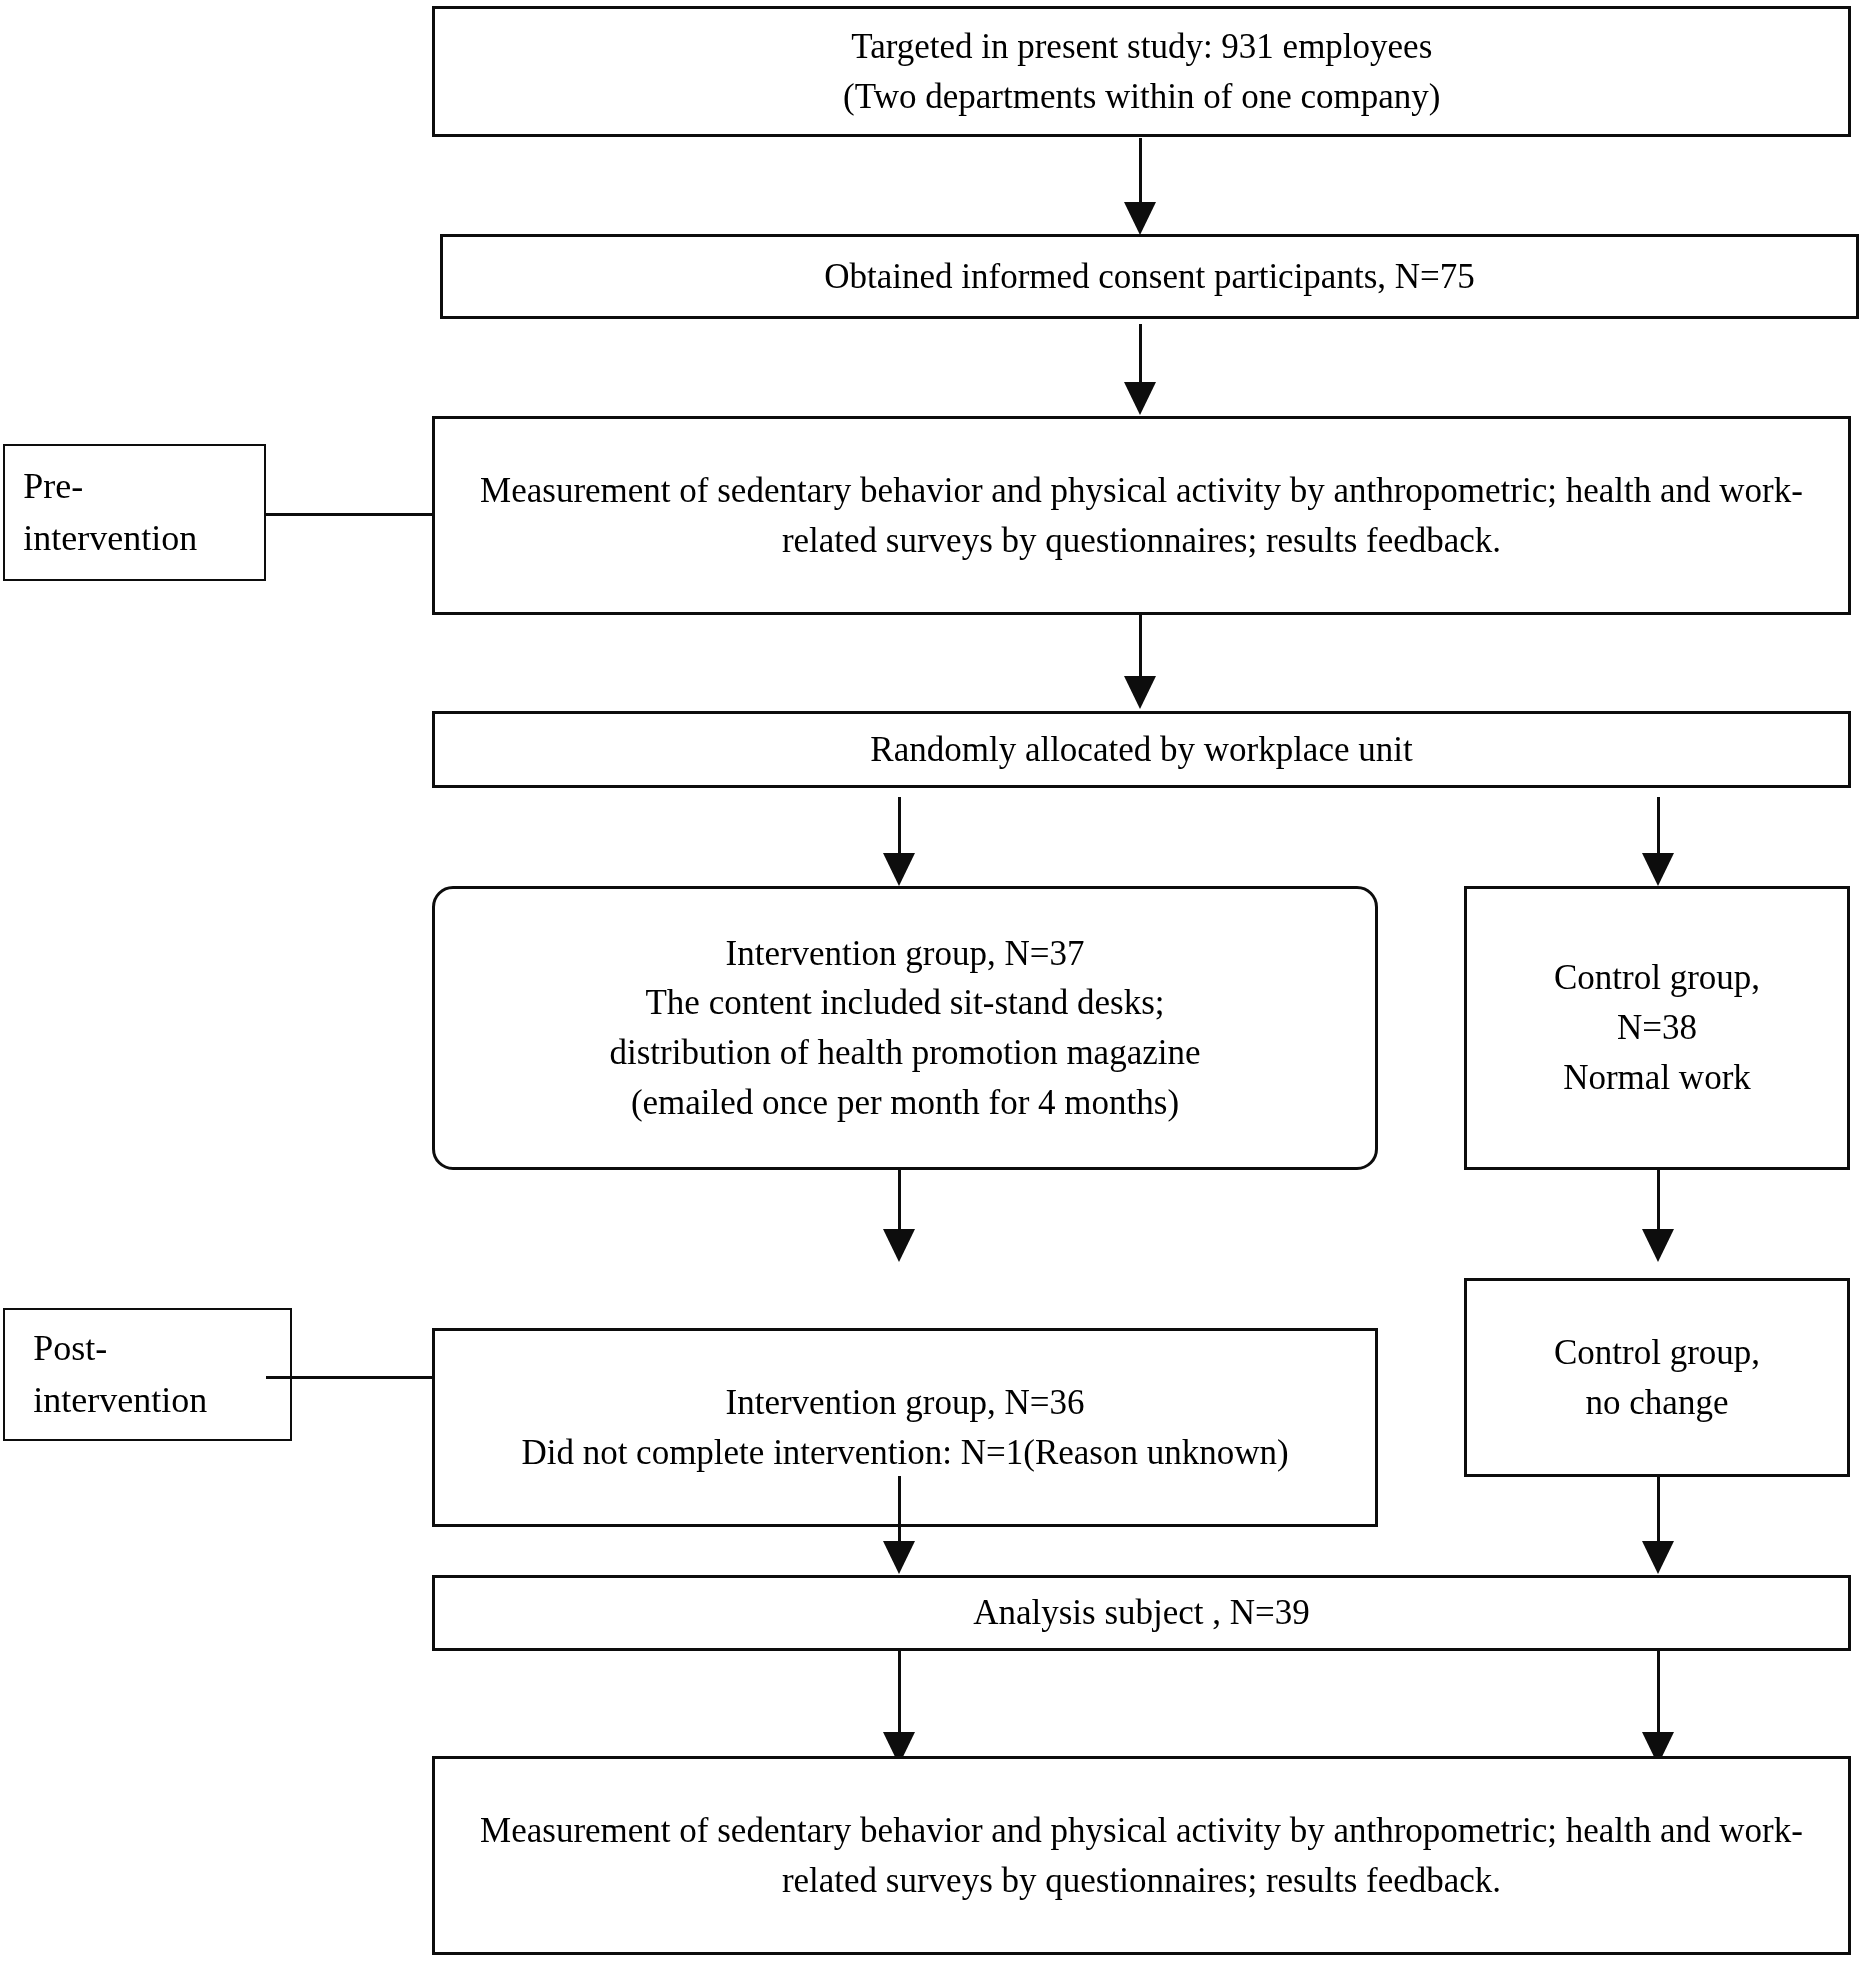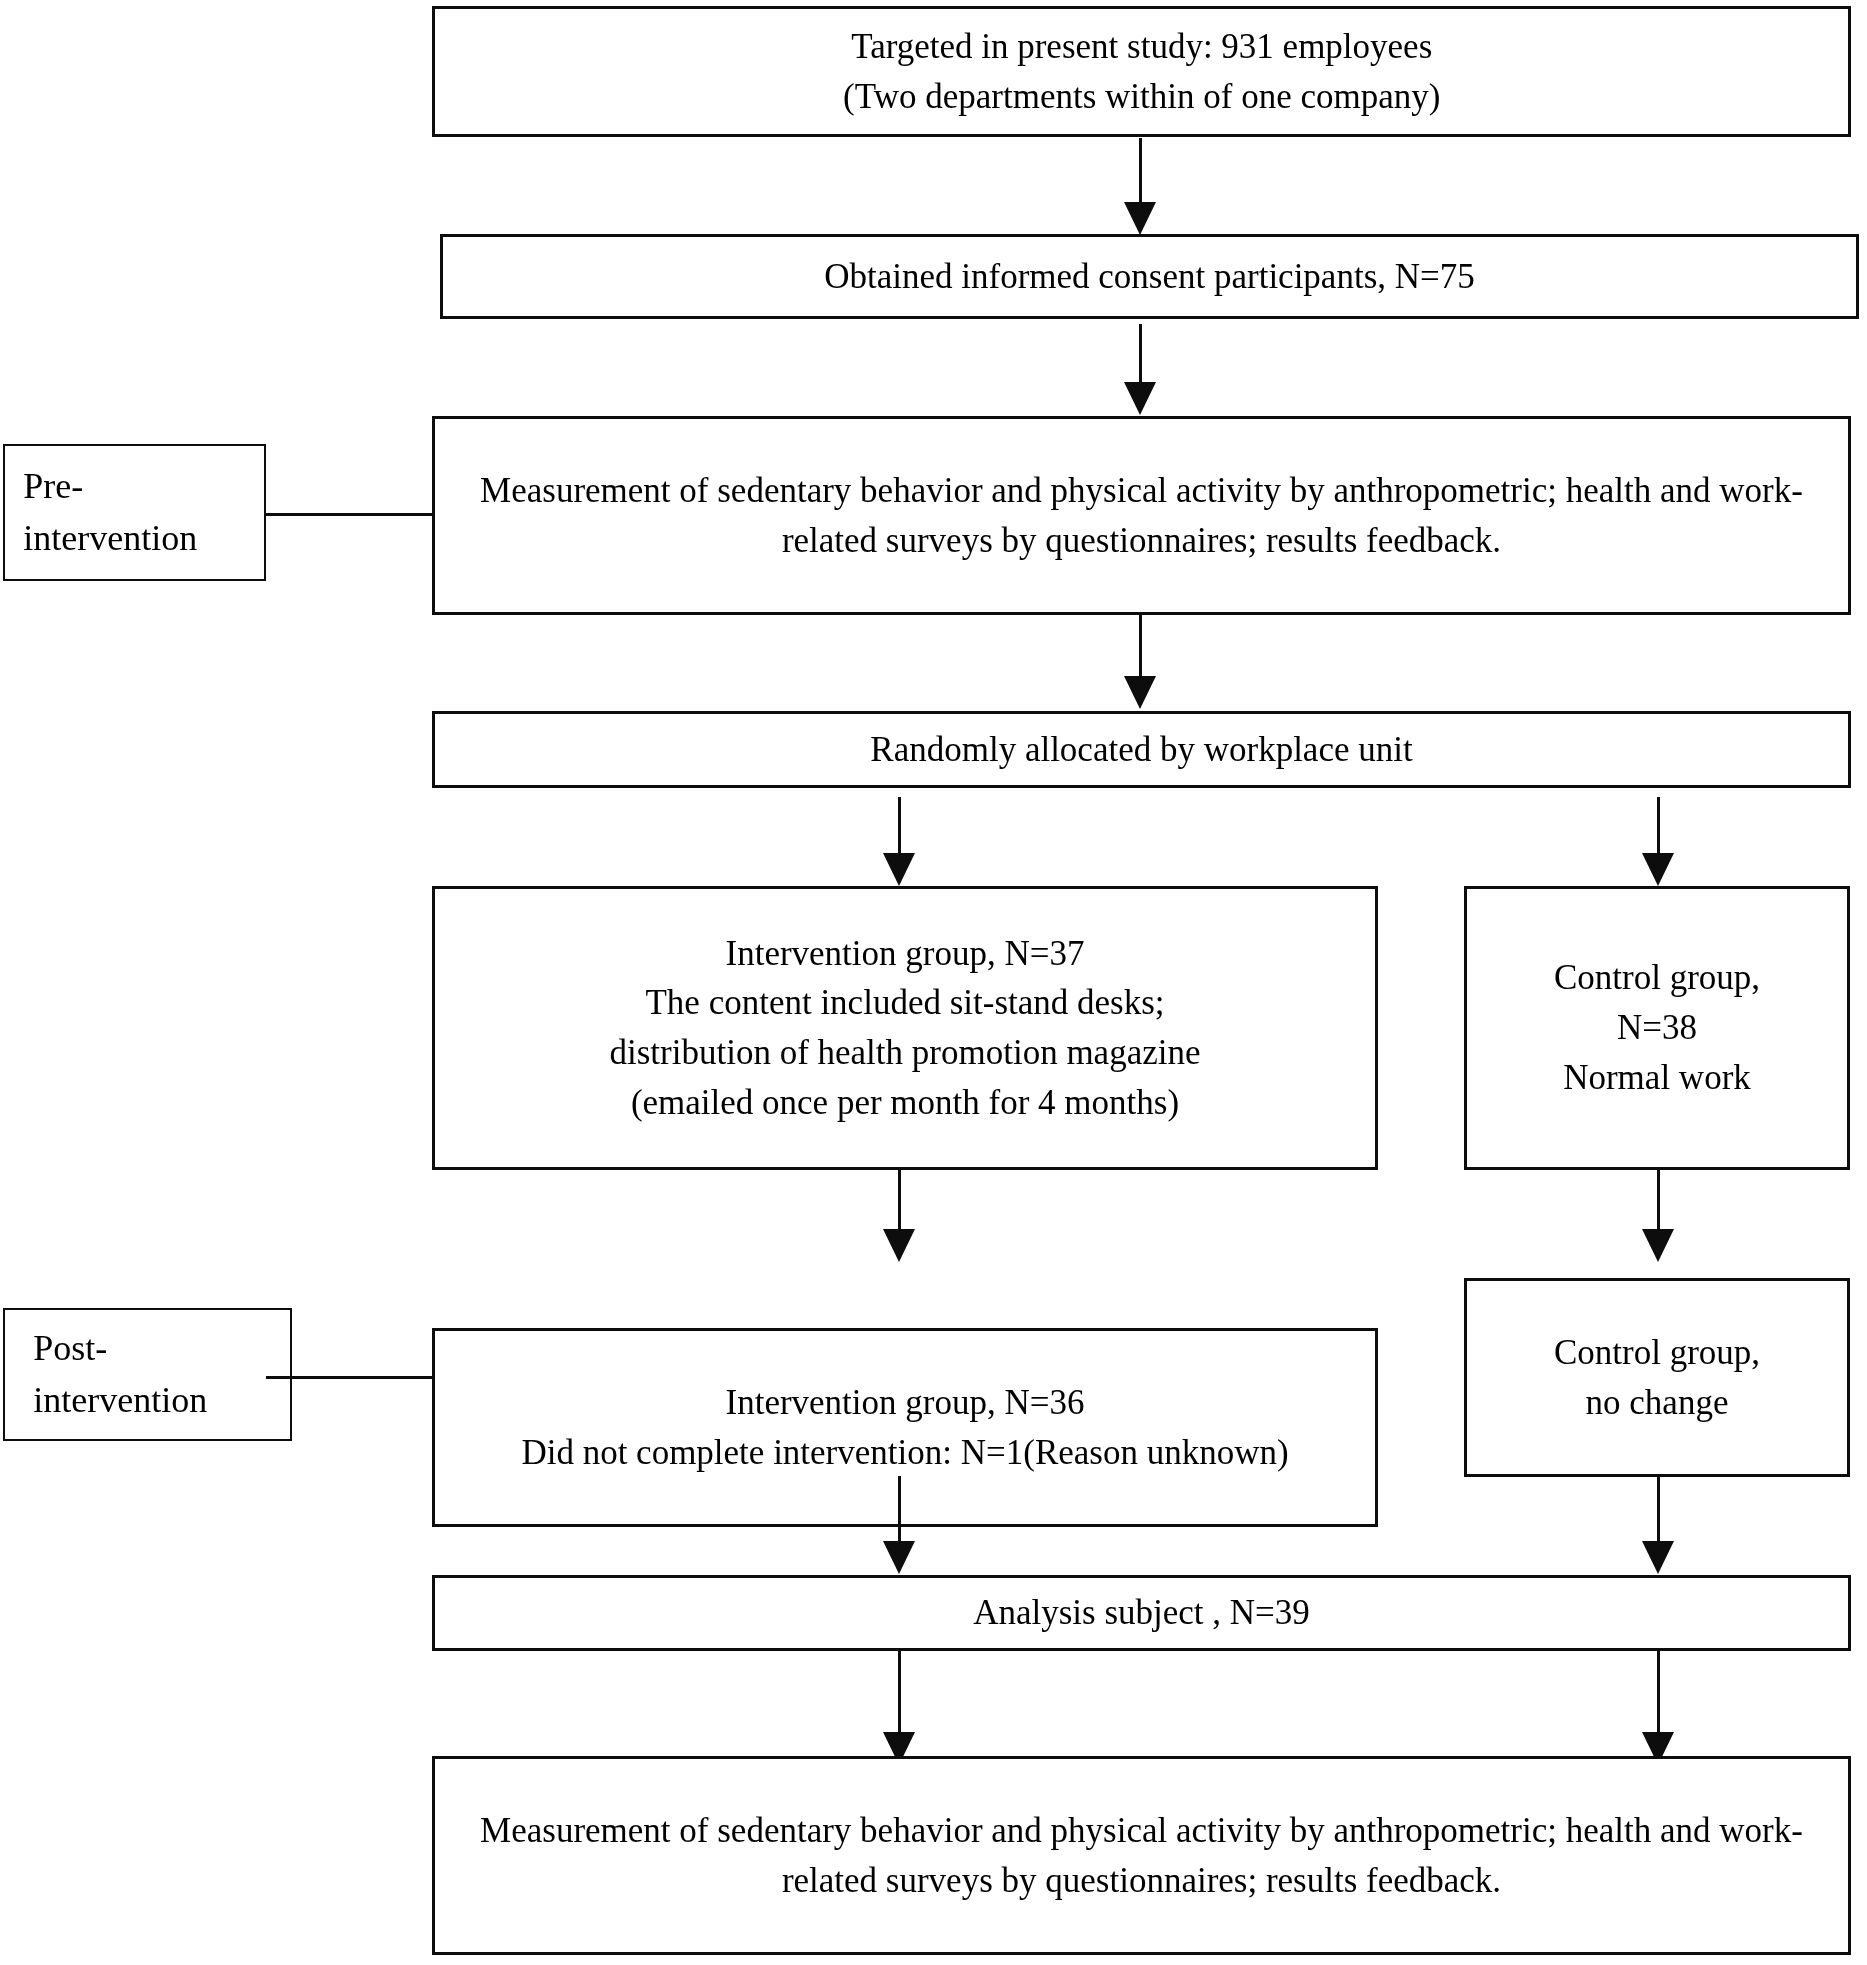--- a/index.html
+++ b/index.html
@@ -100,21 +100,21 @@
   <div class="node" style="left:432px; top:711px; width:1419px; height:77px;align-items:center;">
     <div class="txt">Randomly allocated by workplace unit</div>
   </div>
 
   <div class="vline" style="left:898px; top:797px; height:58px;"></div>
   <div class="arrowhead" style="left:883px; top:853px;"></div>
 
   <div class="vline" style="left:1657px; top:797px; height:58px;"></div>
   <div class="arrowhead" style="left:1642px; top:853px;"></div>
 
-  <div class="node" style="left:432px; top:886px; width:946px; height:284px;">
+  <div class="node" style="left:432px; top:886px; width:946px; height:284px;border-radius:21px;">
     <div class="txt">Intervention group, N=37
 The content included sit-stand desks;
 distribution of health promotion magazine
 (emailed once per month for 4 months)</div>
   </div>
 
   <div class="node" style="left:1464px; top:886px; width:386px; height:284px;">
     <div class="txt">Control group,
 N=38
 Normal work</div>

